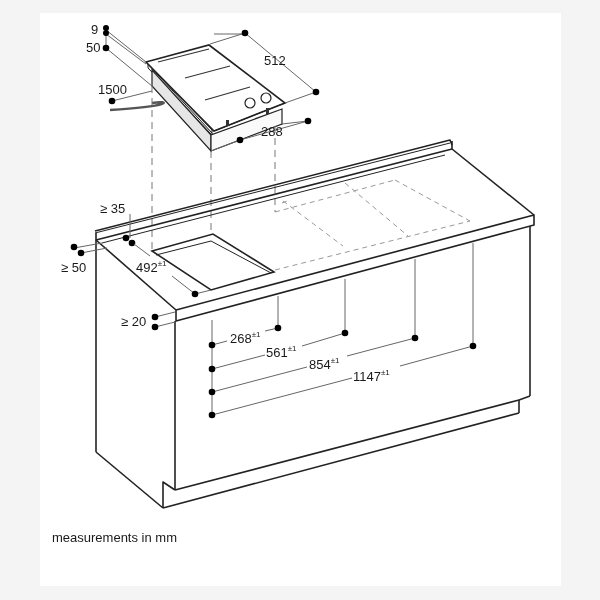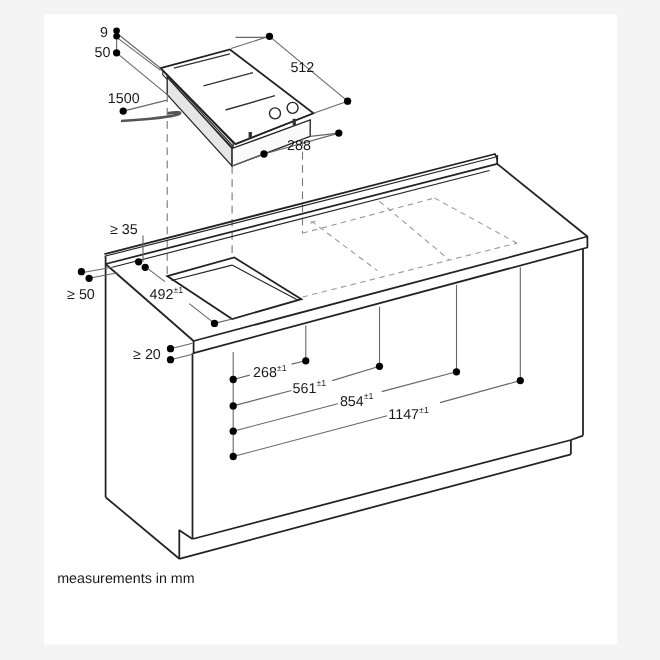--- a/index.html
+++ b/index.html
@@ -21,21 +21,21 @@
     width: 600px; height: 600px;
   }
   .lbl {
     font-family: "Liberation Sans", sans-serif;
     font-size: 13px;
     fill: #1a1a1a;
   }
   .sup { font-size: 8px; }
   .caption {
     position: absolute;
-    left: 52px; top: 518px;
+    left: 52px; top: 530px;
     font-size: 13px;
     color: #1a1a1a;
     font-family: "Liberation Sans", sans-serif;
   }
   .edge { stroke: #222; stroke-width: 1.6; fill: none; stroke-linejoin: round; }
   .thin { stroke: #666; stroke-width: 1; fill: none; }
   .dash { stroke: #777; stroke-width: 1; fill: none; stroke-dasharray: 7 5; }
   .dashlite { stroke: #999; stroke-width: 1; fill: none; stroke-dasharray: 5 4; }
   .dot { fill: #000; }
 </style>

